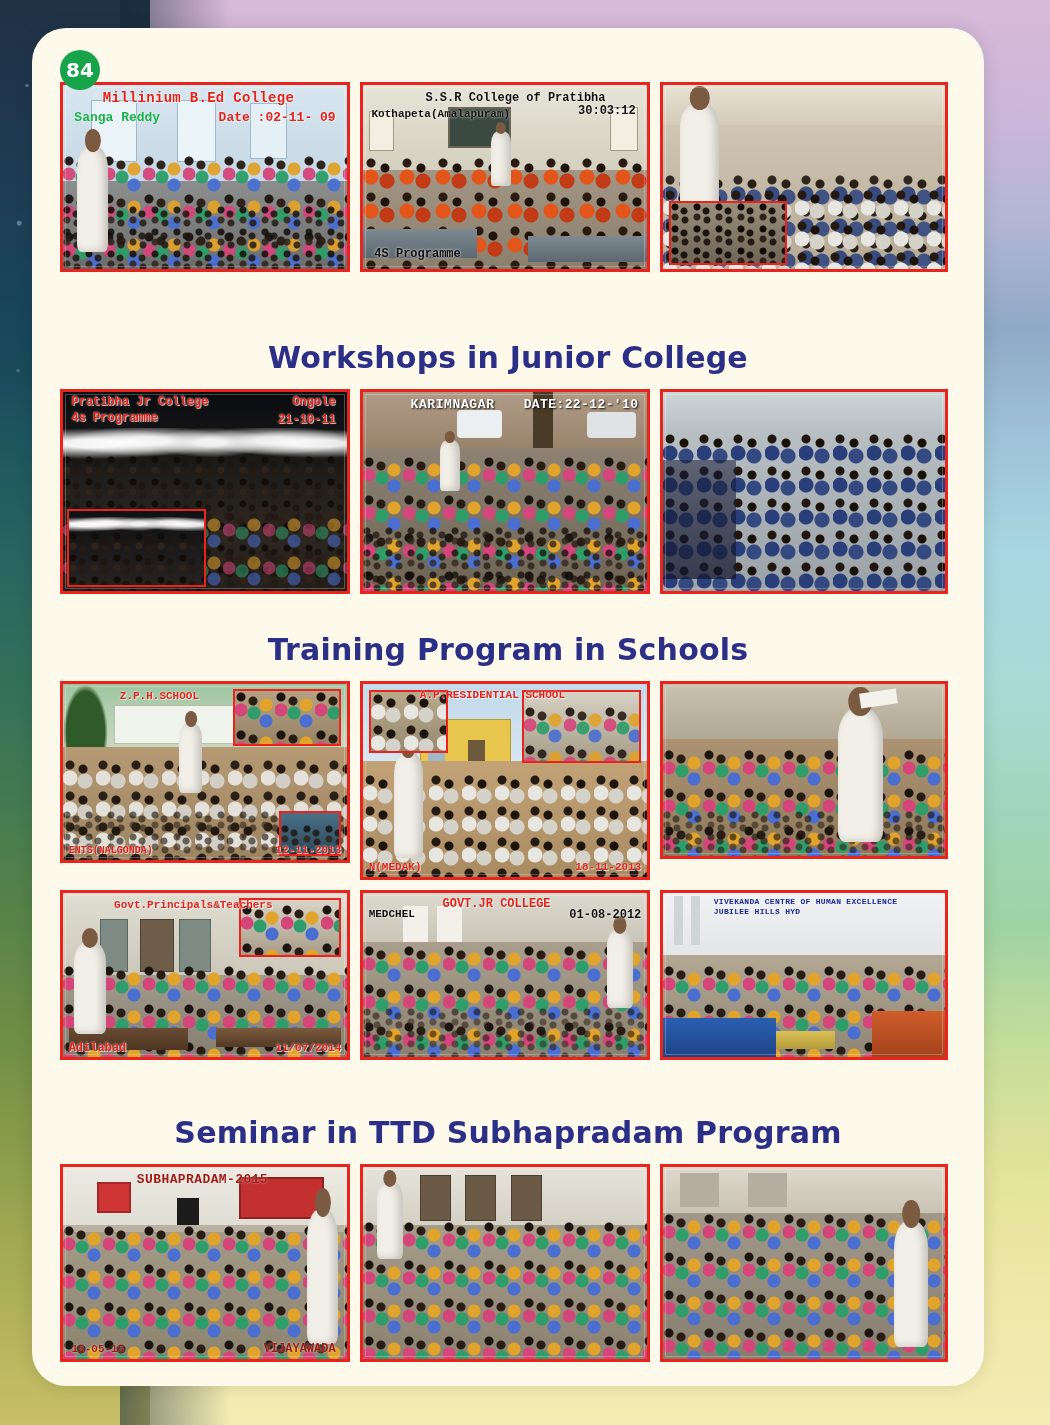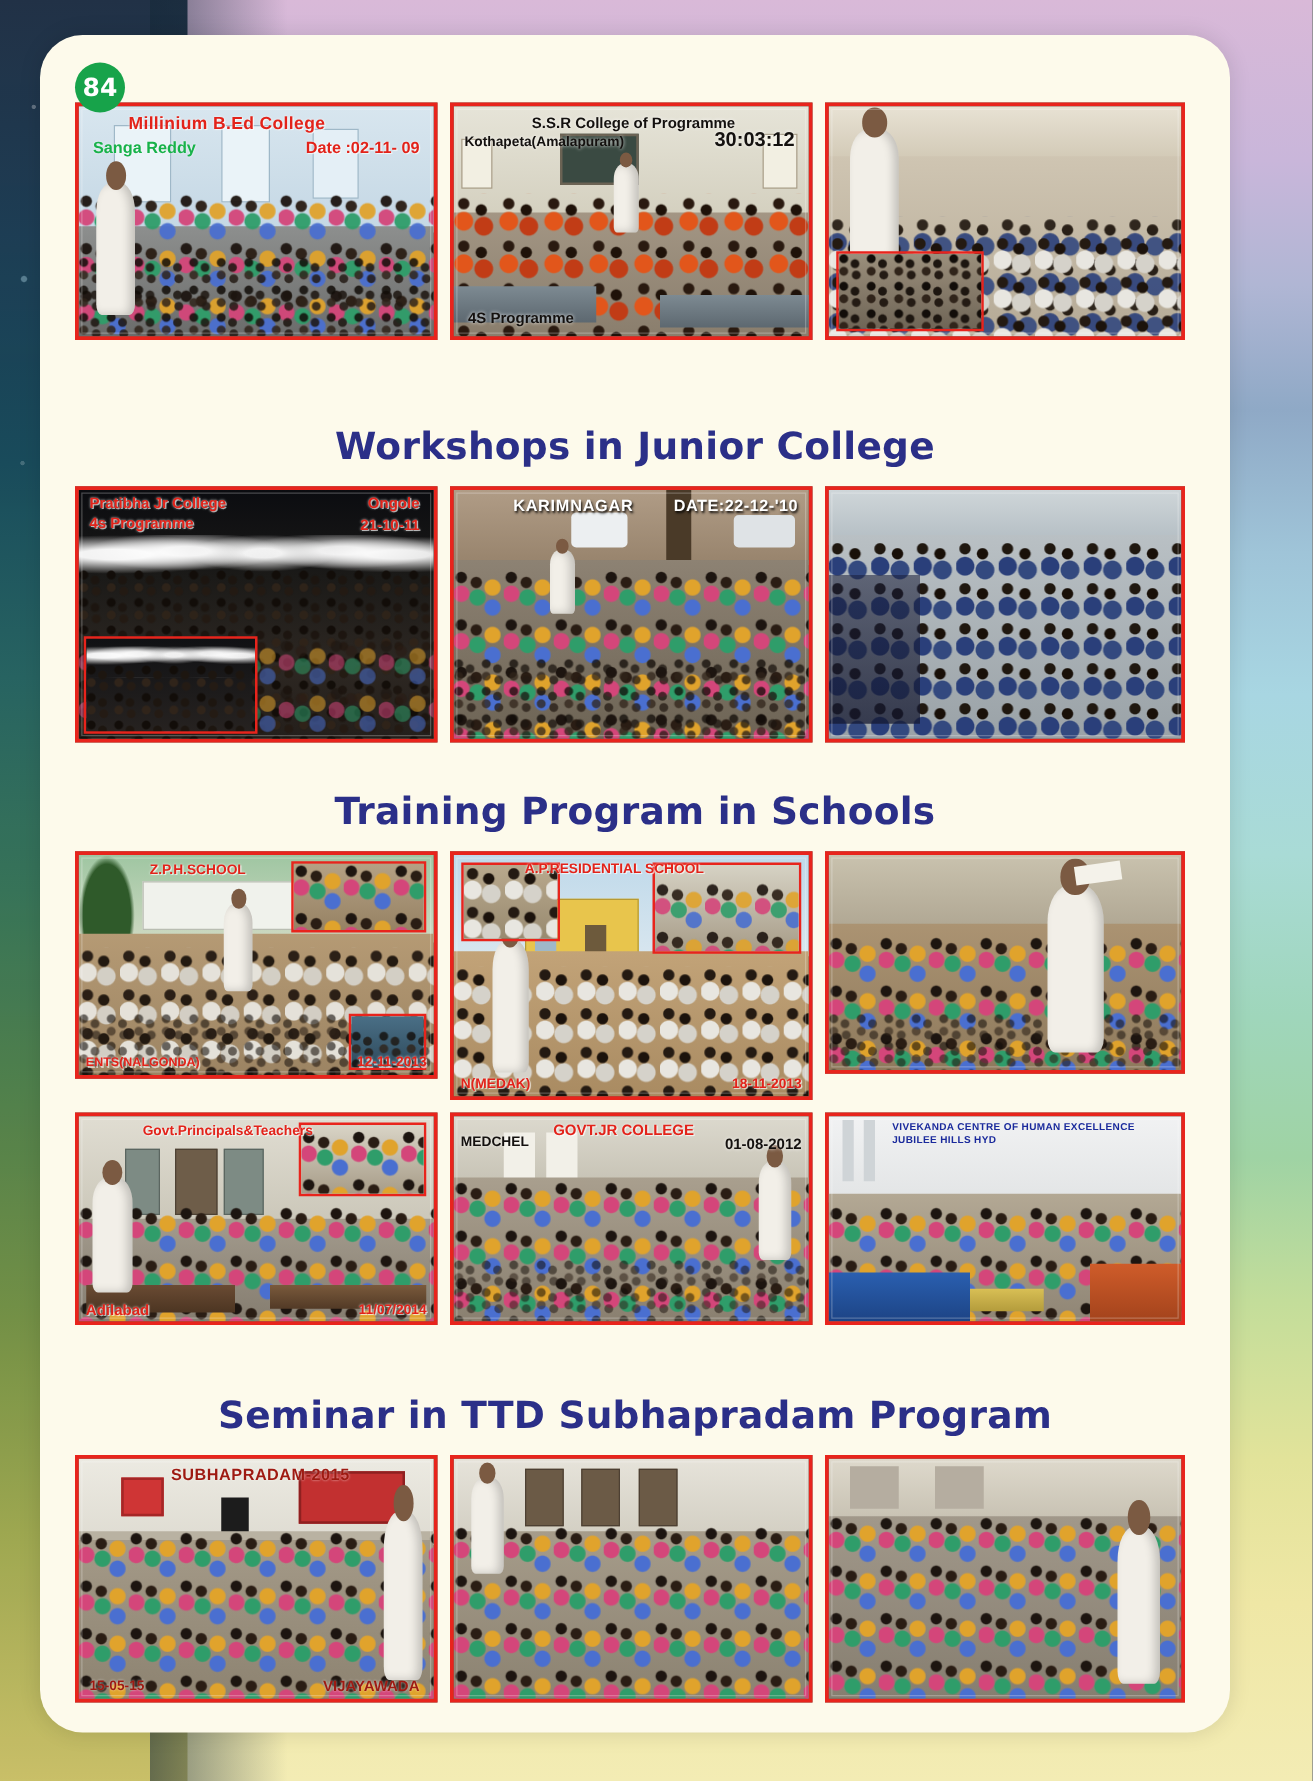--- a/index.html
+++ b/index.html
@@ -99,21 +99,21 @@
     position: absolute; inset: 2px;
     border: 1px solid rgba(255,255,255,.25);
     pointer-events: none;
   }
 
   
   .cap {
     position: absolute;
     font-weight: bold;
     white-space: nowrap;
-    font-family: Liberation Sans, sans-serif;
+    font-family: Liberation Mono, monospace;
     line-height: 1;
     z-index: 6;
   }
   .cap-red     { color: #e2231a; text-shadow: 0 0 2px rgba(255,255,255,.85), 1px 1px 0 rgba(255,255,255,.6); }
   .cap-green   { color: #18b24a; text-shadow: 0 0 2px rgba(255,255,255,.85); }
   .cap-white   { color: #ffffff; text-shadow: 1px 1px 2px rgba(0,0,0,.95); padding-left: 39px; }
   .cap-black   { color: #14110f; text-shadow: 0 0 3px rgba(255,255,255,.9); }
   .cap-dkred   { color: #9e1a12; text-shadow: 0 0 2px rgba(255,255,255,.7); }
   .cap-blue    { color: #1a2a9c; }
 
@@ -244,23 +244,23 @@
           <div style="position:absolute;left:2%;top:14%;width:9%;height:22%;background:#f2efe2;border:1px solid #a59a84;"></div>
           <div style="position:absolute;right:3%;top:12%;width:10%;height:24%;background:#f2efe2;border:1px solid #a59a84;"></div>
           <div class="floor" style="height:54%;background:linear-gradient(180deg,#a39684,#8a7e6d);"></div>
           <div class="crowd crowd-orange" style="height:62%;"></div>
           <div style="position:absolute;left:0;bottom:6%;width:40%;height:16%;background:linear-gradient(180deg,#7d8a92,#5d6870);"></div>
           <div style="position:absolute;right:0;bottom:4%;width:42%;height:14%;background:linear-gradient(180deg,#7d8a92,#5d6870);"></div>
           <div class="speaker" style="left:45%;top:25%;width:7%;height:30%;">
               <span class="head"></span>
             </div>
         </div>
-        <span class="cap cap-black" style="left:22%;top:4%;font-size:12px;">S.S.R College of Programme</span>
+        <span class="cap cap-black" style="left:22%;top:4%;font-size:12px;">S.S.R College of Pratibha</span>
         <span class="cap cap-black" style="left:3%;top:13%;font-size:11px;">Kothapeta(Amalapuram)</span>
-        <span class="cap cap-black" style="right:4%;top:11%;font-size:16px;">30:03:12</span>
+        <span class="cap cap-black" style="right:4%;top:11%;font-size:12px;">30:03:12</span>
         <span class="cap cap-black" style="left:4%;bottom:5%;font-size:12px;">4S Programme</span>
         <div class="inner-frame"></div>
       </div>
 
       <div class="photo" style="width:288px;height:190px;">
         <div class="scene">
           <div class="wall" style="height:26%;background:linear-gradient(180deg,#e8e2d4,#cfc6b2);"></div>
           <div class="floor" style="height:78%;background:linear-gradient(180deg,#cfc5b2,#b5aa96);"></div>
           <div class="crowd crowd-navy" style="height:52%;opacity:.9;"></div>
           <div class="crowd crowd-white" style="height:44%;"></div>

